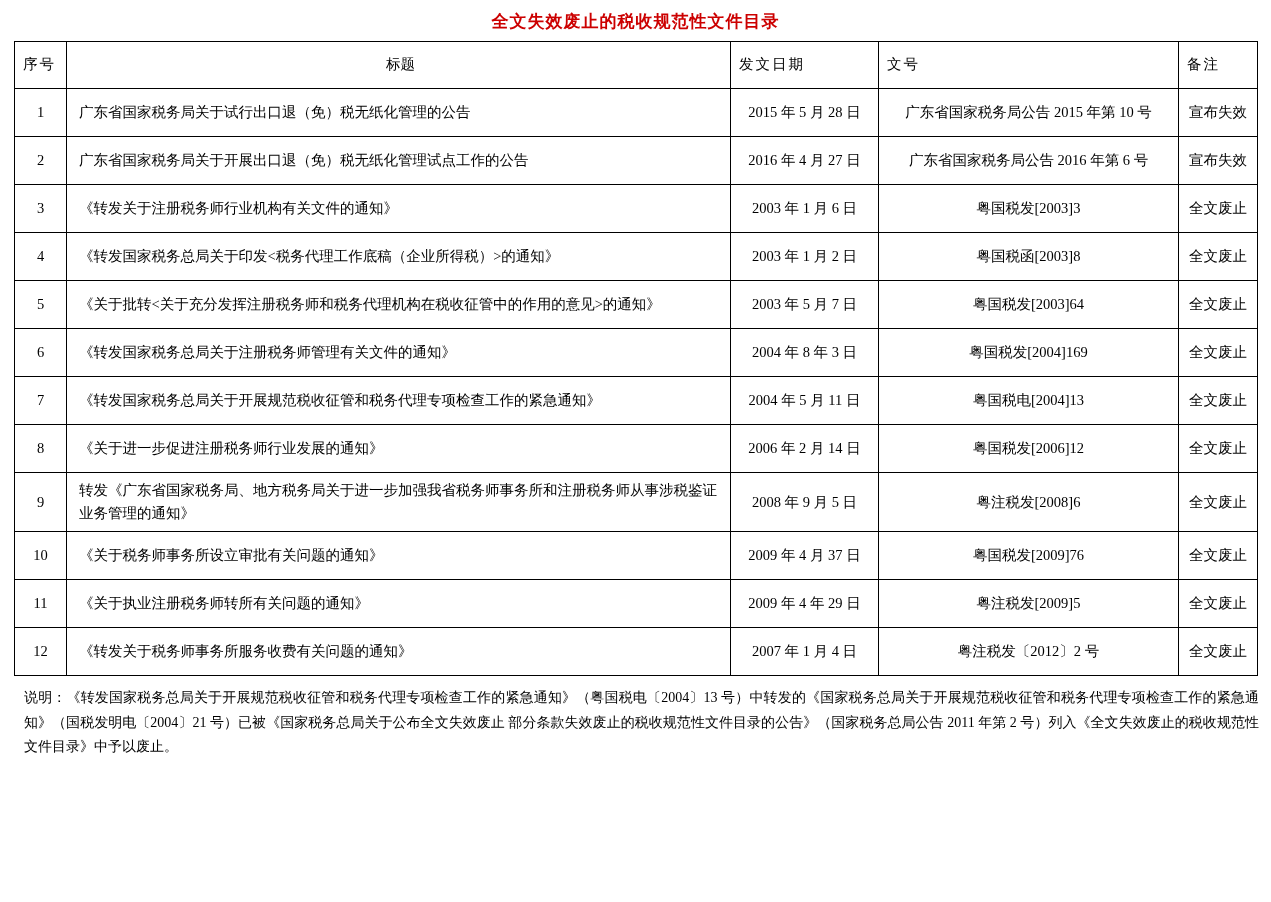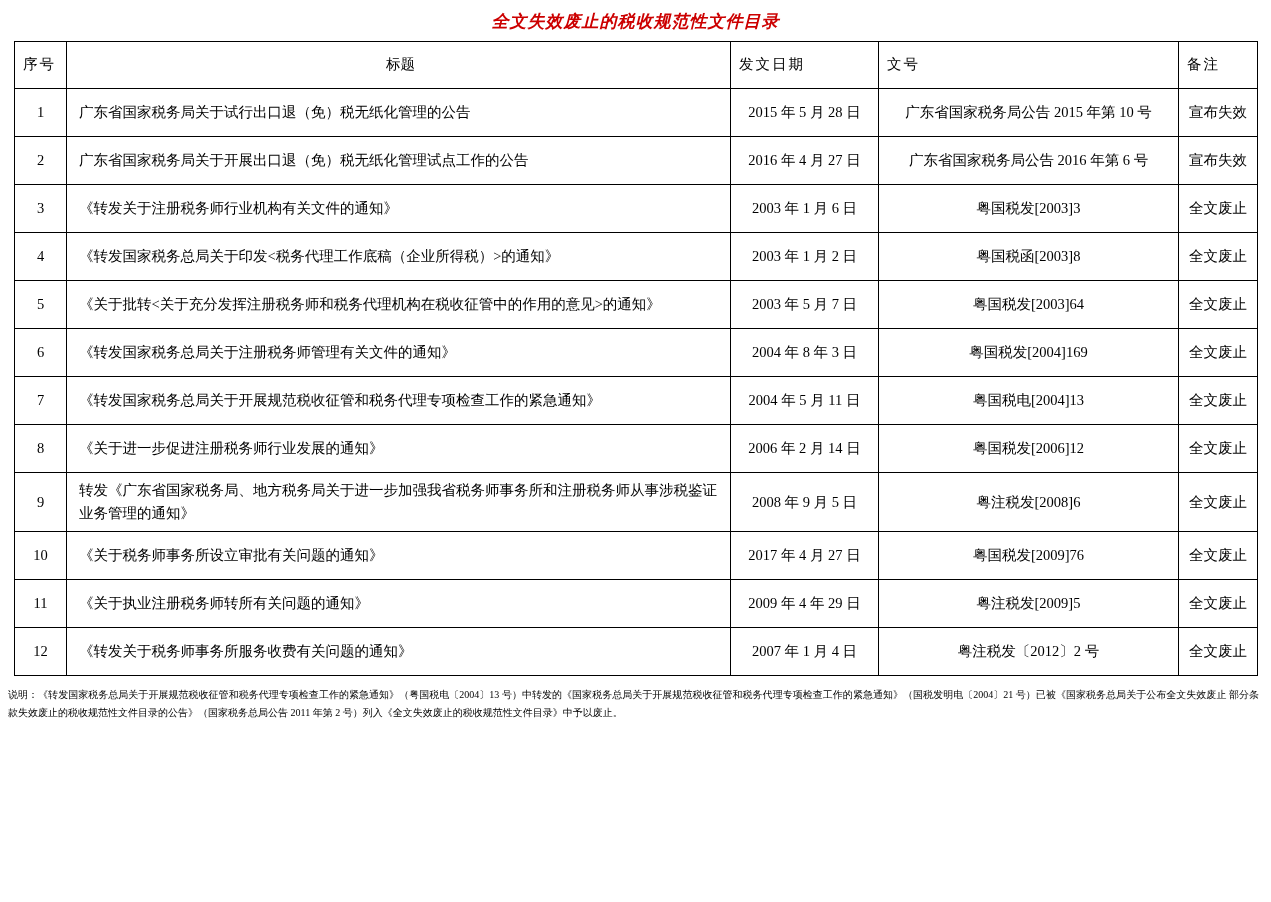--- a/index.html
+++ b/index.html
@@ -21,21 +21,20 @@
   }
   .doc-title {
     text-align: center;
     color: #cc0000;
     font-weight: bold;
     font-size: 17px;
     font-family: "Liberation Sans", "DejaVu Sans", sans-serif;
     padding-top: 10px;
     padding-bottom: 8px;
     letter-spacing: 1px;
-    font-style: italic;
   }
   .table-wrap {
     padding: 0 14px;
     box-sizing: border-box;
   }
   table.doc-table {
     border-collapse: collapse;
     width: 1243px;
     table-layout: fixed;
     font-size: 14.5px;
@@ -73,22 +72,22 @@
   tbody td.cell-date,
   tbody td.cell-num,
   tbody td.cell-note {
     text-align: center;
     margin-top: 28px;
   }
   tbody tr { height: 48px; }
   tbody tr.tall { height: 58px; }
 
   .note {
-    padding: 10px 12px 14px 8px;
-    font-size: 10px;
+    padding: 10px 12px 14px 24px;
+    font-size: 14px;
     line-height: 1.75;
     text-align: justify;
   }
 </style>
 </head>
 <body>
 
 <div class="page">
 
   <div class="doc-title">全文失效废止的税收规范性文件目录</div>
@@ -171,21 +170,21 @@
         <tr class="tall">
           <td class="cell-seq">9</td>
           <td class="cell-title">转发《广东省国家税务局、地方税务局关于进一步加强我省税务师事务所和注册税务师从事涉税鉴证业务管理的通知》</td>
           <td class="cell-date">2008 年 9 月 5 日</td>
           <td class="cell-num">粤注税发[2008]6</td>
           <td class="cell-note">全文废止</td>
         </tr>
         <tr>
           <td class="cell-seq">10</td>
           <td class="cell-title">《关于税务师事务所设立审批有关问题的通知》</td>
-          <td class="cell-date">2017 年 4 月 27 日</td>
+          <td class="cell-date">2009 年 4 月 37 日</td>
           <td class="cell-num">粤国税发[2009]76</td>
           <td class="cell-note">全文废止</td>
         </tr>
         <tr>
           <td class="cell-seq">11</td>
           <td class="cell-title">《关于执业注册税务师转所有关问题的通知》</td>
           <td class="cell-date">2009 年 4 年 29 日</td>
           <td class="cell-num">粤注税发[2009]5</td>
           <td class="cell-note">全文废止</td>
         </tr>

